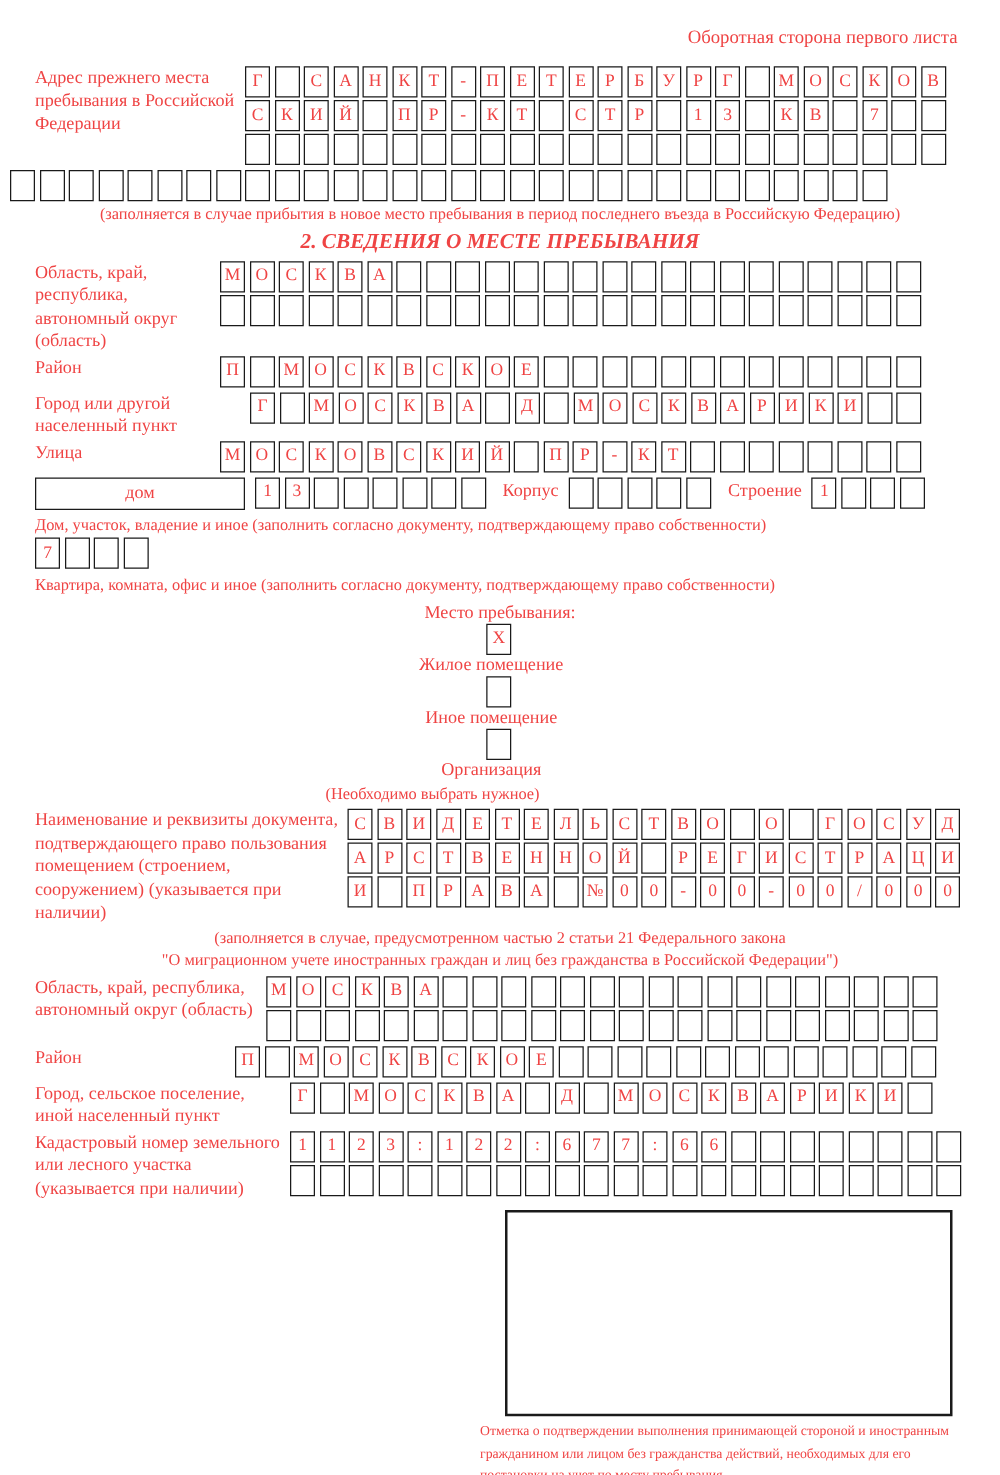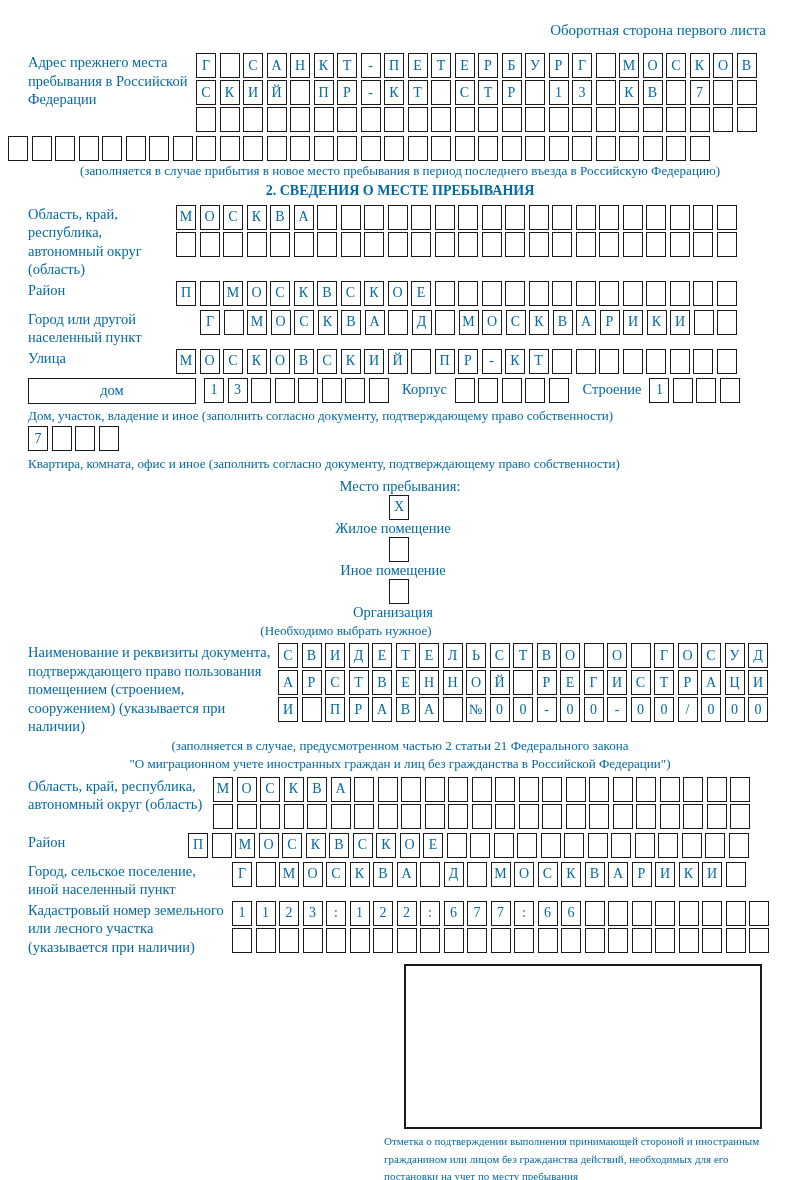--- a/index.html
+++ b/index.html
@@ -1,41 +1,41 @@
 <!DOCTYPE html>
 <html><head>
 <meta charset="utf-8">
 <style>
   html,body { margin:0; padding:0; background:#e9e9e9; }
   .page {
     width:800px; height:1180px; margin:0 auto; background:#ffffff;
     box-sizing:border-box; padding:14px 28px 10px;
     font-family:"Liberation Serif","DejaVu Serif",serif;
-    color:#0369a1; position:relative; overflow:hidden;
+    color:#ef4444; position:relative; overflow:hidden;
   }
   .top-note { text-align:right; font-size:15px; margin:8px 6px 14px 0; }
 
   .row { display:flex; align-items:flex-start; margin-bottom:2px; }
   .label { flex:0 0 auto; font-size:14.5px; line-height:18.5px; padding-right:6px; box-sizing:border-box; }
   .w168{width:168px} .w148{width:148px} .w172{width:172px}
   .w250{width:250px} .w185{width:185px} .w160{width:160px} .w204{width:204px}
 
   .cellrow { display:flex; flex-wrap:nowrap; margin-bottom:2px; }
   .cell {
     flex:0 0 auto; width:20px; height:25px; box-sizing:border-box;
     border:1.7px solid #1a1a1a; margin-right:3.5px;
     display:flex; align-items:center; justify-content:center;
     font-size:14px; background:#fff;
   }
   .fullrow { margin-left:-20px; }
 
   .caption { font-size:13.1px; line-height:16.5px; margin-bottom:2px; }
   .center { text-align:center; }
 
-  .sec-title { font-weight:bold; font-size:14px; text-align:center; margin:3px 0 6px; }
+  .sec-title { font-weight:bold; font-size:17px; text-align:center; margin:3px 0 6px;font-style:italic; }
 
   .houserow { display:flex; align-items:flex-start; margin:1px 0 3px; }
   .namedbox {
     box-sizing:border-box; border:1.7px solid #1a1a1a; height:26px;
     display:flex; align-items:center; justify-content:center;
     font-size:14.5px; margin-right:8px; flex:0 0 auto;
   }
   .house-name { width:168px; }
   .apt-name { width:200px; }
   .inline-label { font-size:14.5px; margin:3px 8px 0 10px; flex:0 0 auto; }

